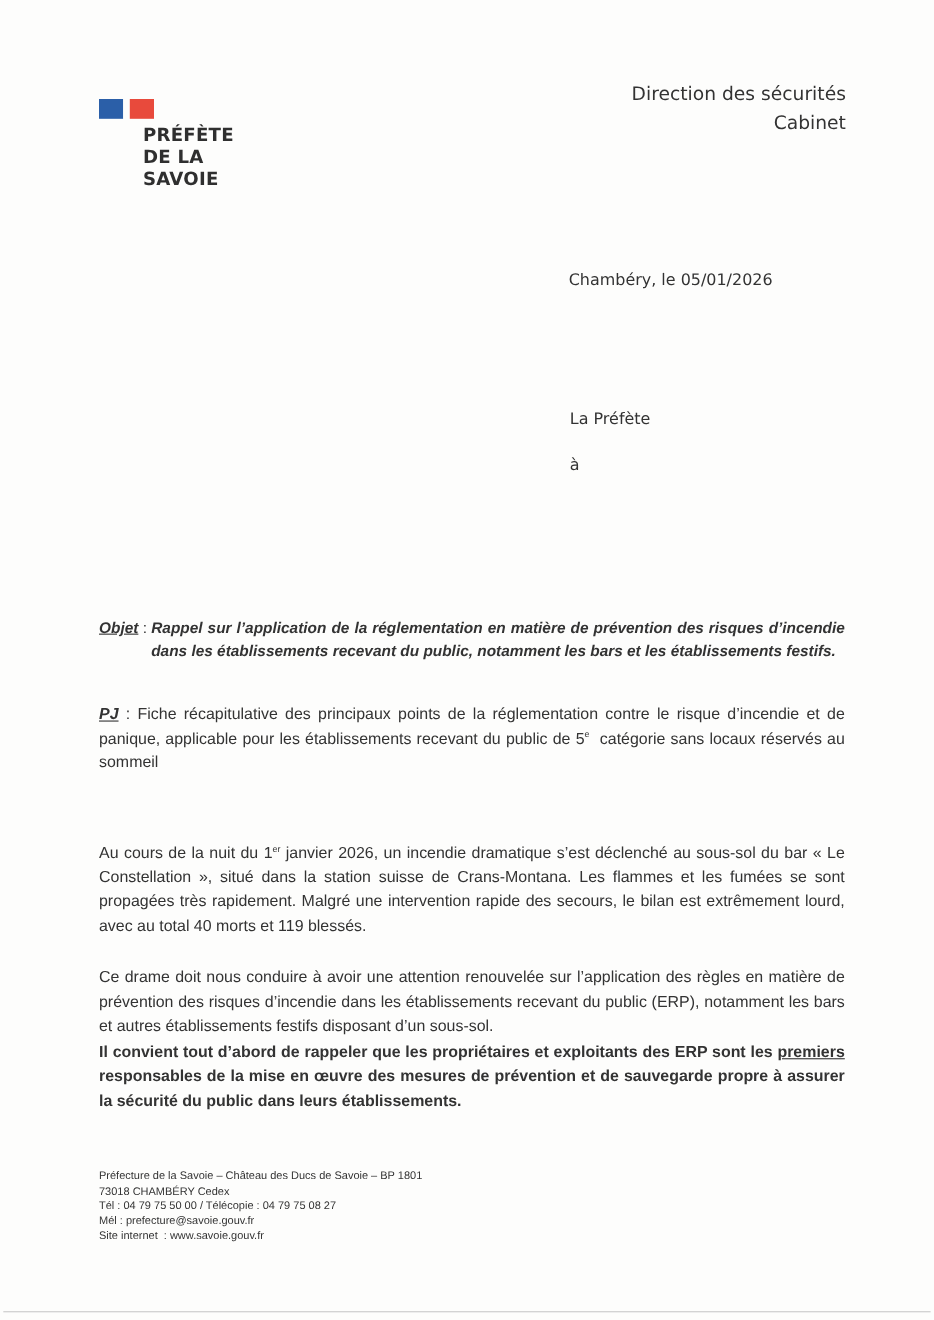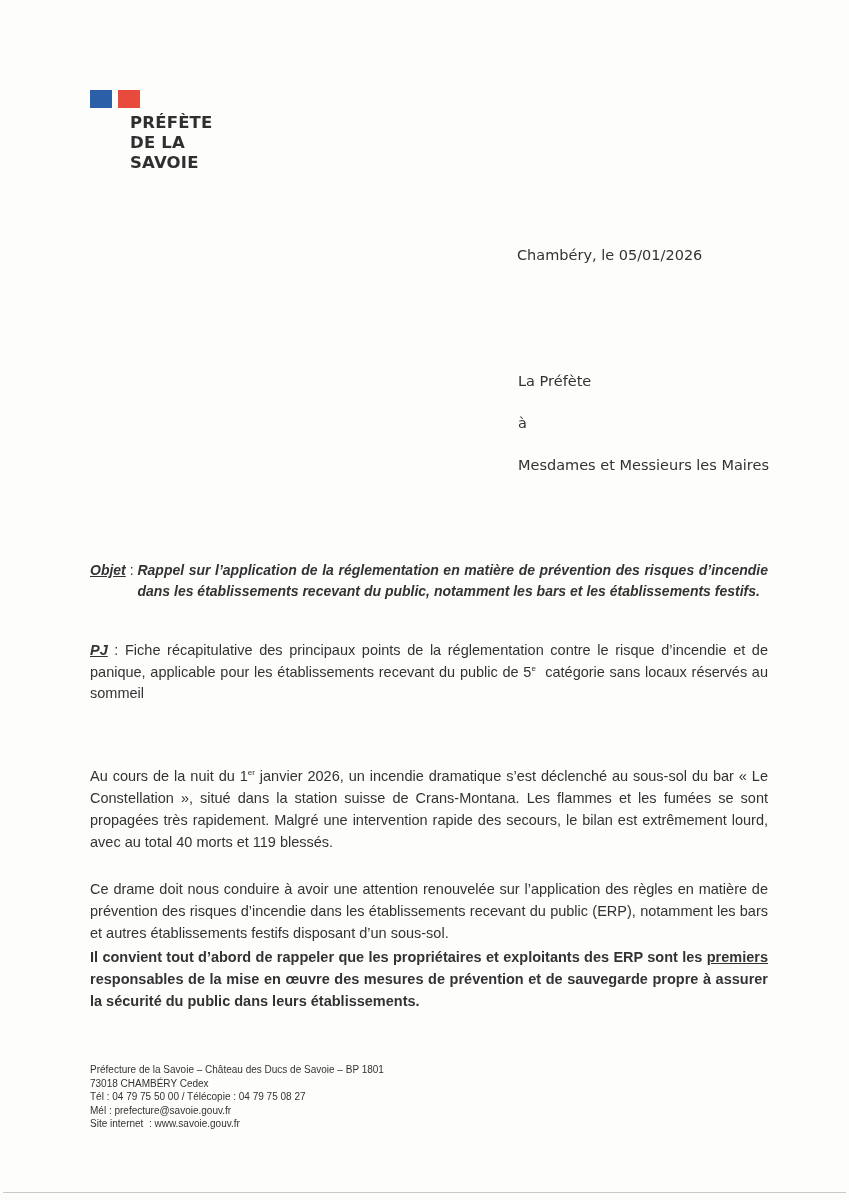--- a/index.html
+++ b/index.html
@@ -44,31 +44,32 @@
   <div class="flag">
     <div class="b"></div>
     <div class="w"></div>
     <div class="r"></div>
   </div>
   <div class="brand">PRÉFÈTE</div>
   <div class="brand">DE LA SAVOIE</div>
 </div>
 
 <div class="abs dir">
+  <div>Direction des sécurités</div>
+  <div>Cabinet</div>
 </div>
 
 <div class="abs service">
 </div>
 
 <div class="abs date">Chambéry, le 05/01/2026</div>
 
 <div class="abs recip">
   <p>La Préfète</p>
   <p style="margin-top:20px">à</p>
-  <p style="margin-top:20px">Mesdames et Messieurs les Maires</p>
 </div>
 
 <div class="abs objet">
   <div class="row">
     <span style="white-space:nowrap"><span class="lab">Objet</span><span style="white-space:pre"> : </span></span>
     <span class="txt body">Rappel sur l’application de la réglementation en matière de prévention des risques d’incendie dans les établissements recevant du public, notamment les bars et les établissements festifs.</span>
   </div>
 </div>
 
 <div class="abs pj">

